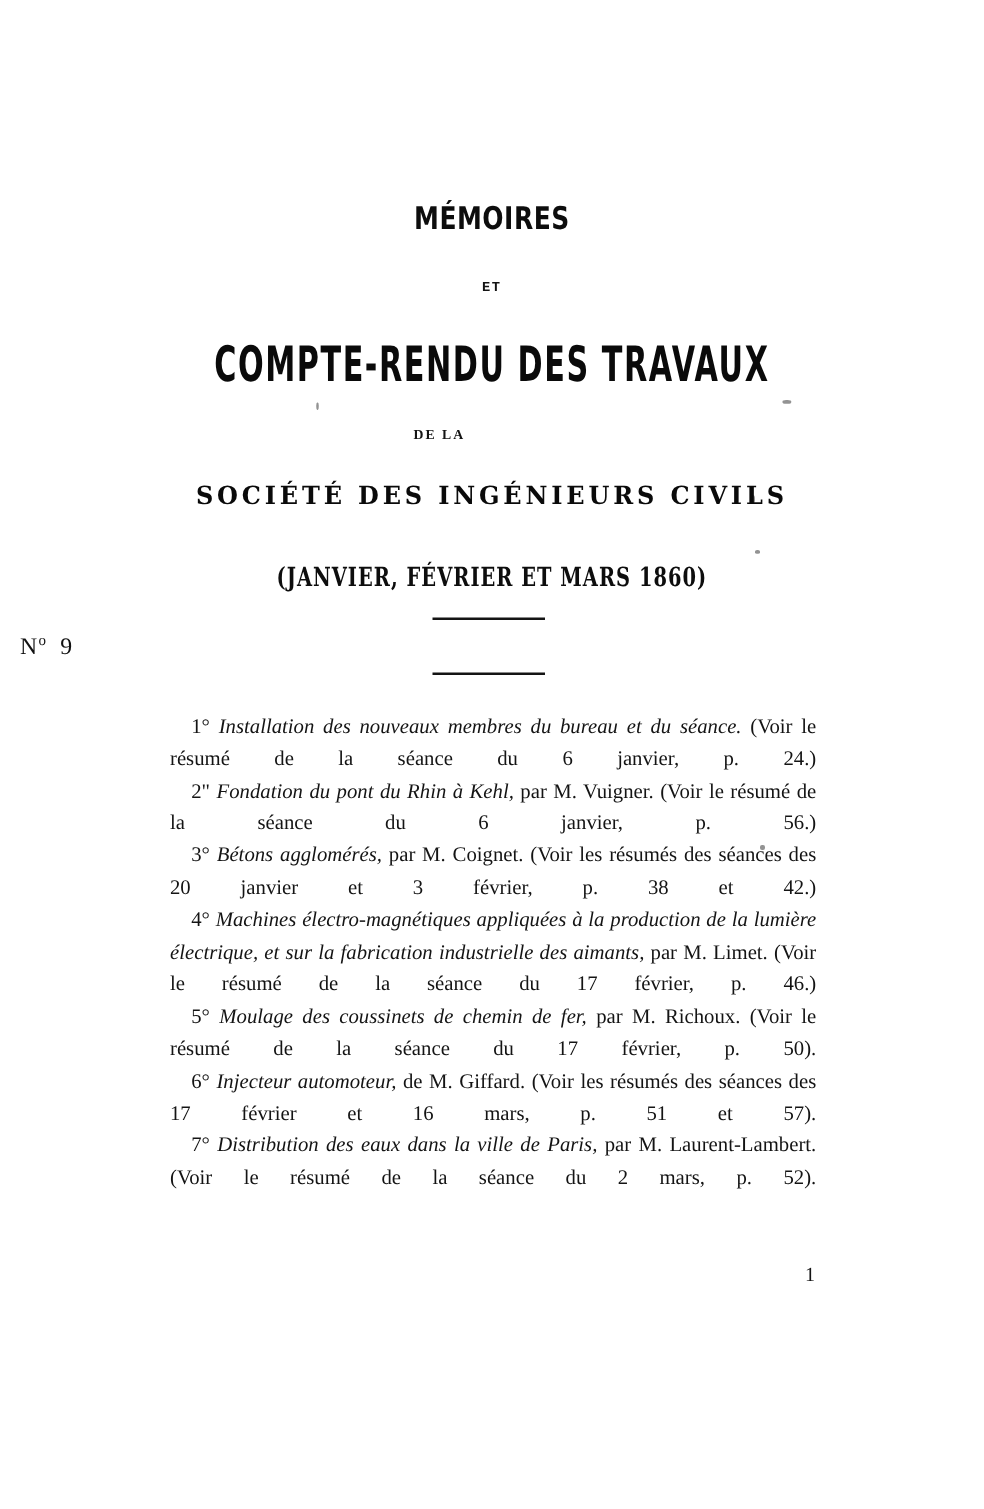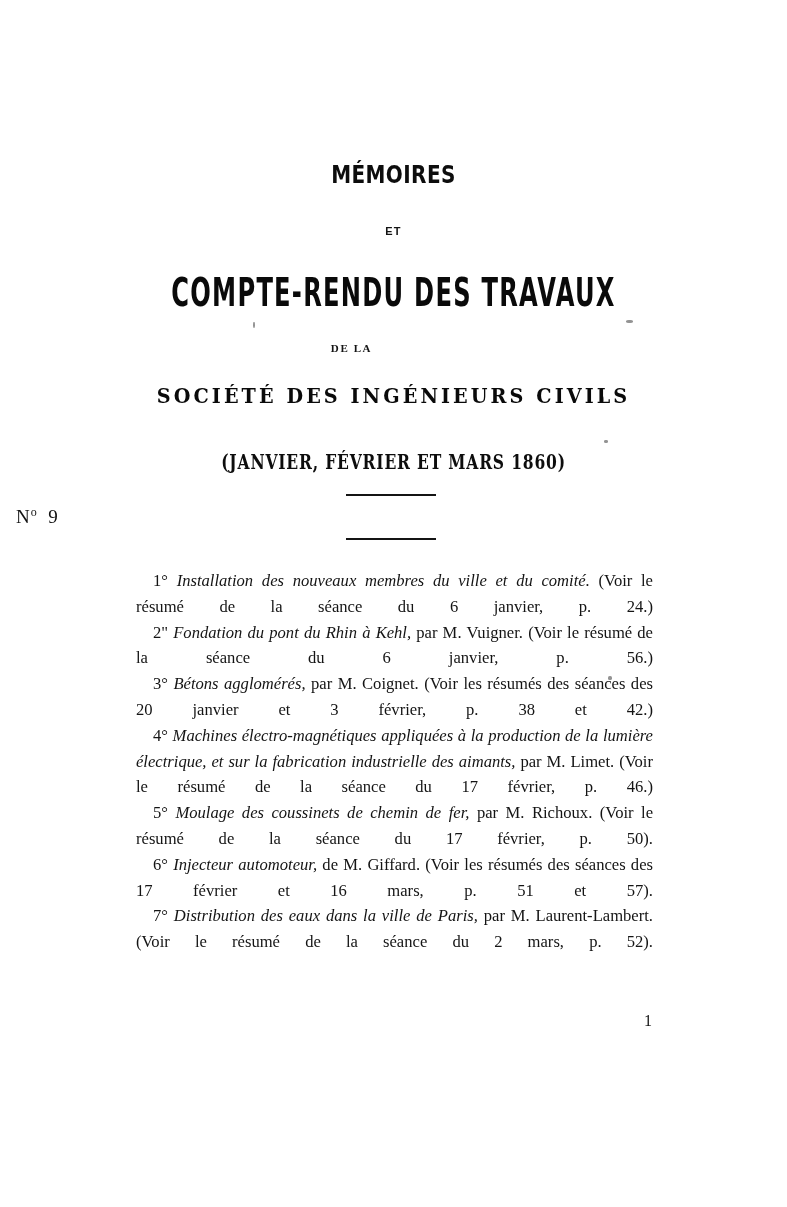--- a/index.html
+++ b/index.html
@@ -40,21 +40,21 @@
     font-size: 25px;
     letter-spacing: 0.5px;
     transform: scaleX(0.80);
     color: #0d0d0d;
   }
 
   .t-et {
     position: absolute;
     left: 0; top: 225px;
     width: 787px;
-    font-family: Liberation Sans, sans-serif;
+    font-family: Liberation Mono, monospace;
     font-weight: 700;
     font-size: 11px;
     letter-spacing: 1.2px;
     color: #141414;
   }
 
   .t-compte {
     position: absolute;
     left: 0; top: 270px;
     width: 787px;
@@ -214,21 +214,21 @@
   <div class="t-number">
     <span>N</span><span class="sup">o</span>&nbsp;&nbsp;<span>9</span>
   </div>
 
   <div class="rule rule-bottom"></div>
 
   <div class="body-col">
 
 
     <p class="para j-all"><span class="num">1°</span>
-      <i>Installation des nouveaux membres du ville et du comité.</i>
+      <i>Installation des nouveaux membres du bureau et du séance.</i>
       <span>(Voir le résumé de la séance du 6 janvier, p. 24.)</span></p>
 
     <p class="para j-all"><span class="num">2"</span>
       <i>Fondation du pont du Rhin à Kehl,</i>
       <span>par M. Vuigner.</span>
       <span>(Voir le résumé de la séance du 6 janvier, p. 56.)</span></p>
 
     <p class="para j-all"><span class="num">3°</span>
       <i>Bétons agglomérés,</i>
       <span>par M. Coignet.</span>

